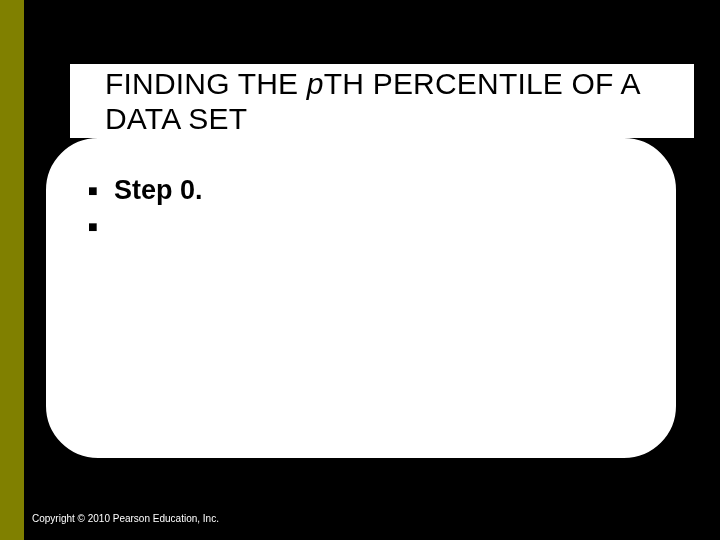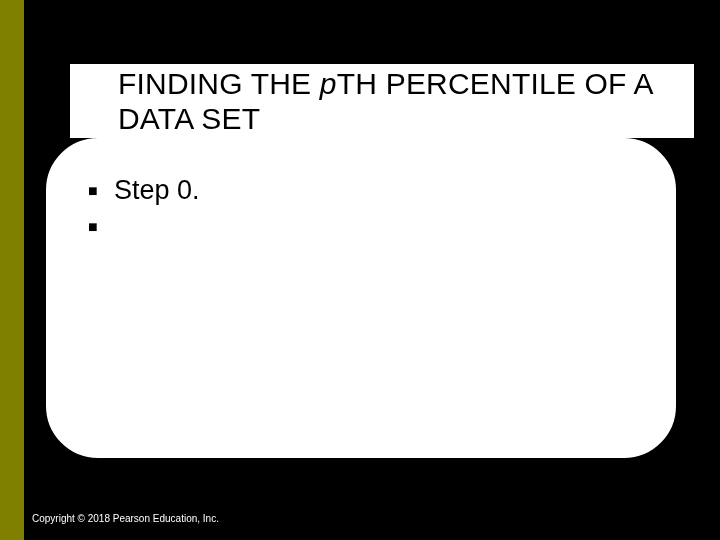--- a/index.html
+++ b/index.html
@@ -24,21 +24,21 @@
     top: 60px; left: 70px; right: 26px;
     height: 82px;
     display: flex;
     align-items: center;
   }
   .title-bar .title-text {
     font-size: 30px;
     line-height: 1.18;
     color: #000;
     background: #fff;
-    padding: 2px 6px 2px 48px;
+    padding: 2px 6px 2px 35px;
     position: relative;
     z-index: 2;
     letter-spacing: 0.2px;
   }
   .title-bar .rule {
     position: absolute;
     top: 18px; left: 0; right: 0;
     border-top: 3px solid #808000;
     z-index: 1;
   }
@@ -72,21 +72,21 @@
     width: 28px;
     flex: 0 0 28px;
     font-size: 16px;
     line-height: 34px;
     color: #000;
     padding-left: 2px;
   }
   .item .body {
     flex: 1;
   }
-  .item .body b { font-weight: normal; }
+  .item .body b { font-weight: bold; }
   sub { font-size: 0.65em; vertical-align: sub; line-height: 0; }
   .footer {
     position: absolute;
     left: 32px; right: 22px; bottom: 16px;
     display: flex;
     justify-content: space-between;
     color: #fff;
     font-size: 10px;
     font-family: Arial, sans-serif;
   }
@@ -119,15 +119,15 @@
         <div class="bullet">■</div>
         <div class="body">
           <br>
         </div>
       </div>
 
     </div>
   </div>
 
   <div class="footer">
-    <span>Copyright © 2018 Pearson Education, Inc.</span>
+    <span>Copyright © 2010 Pearson Education, Inc.</span>
   </div>
 </div>
 
 </body></html>

